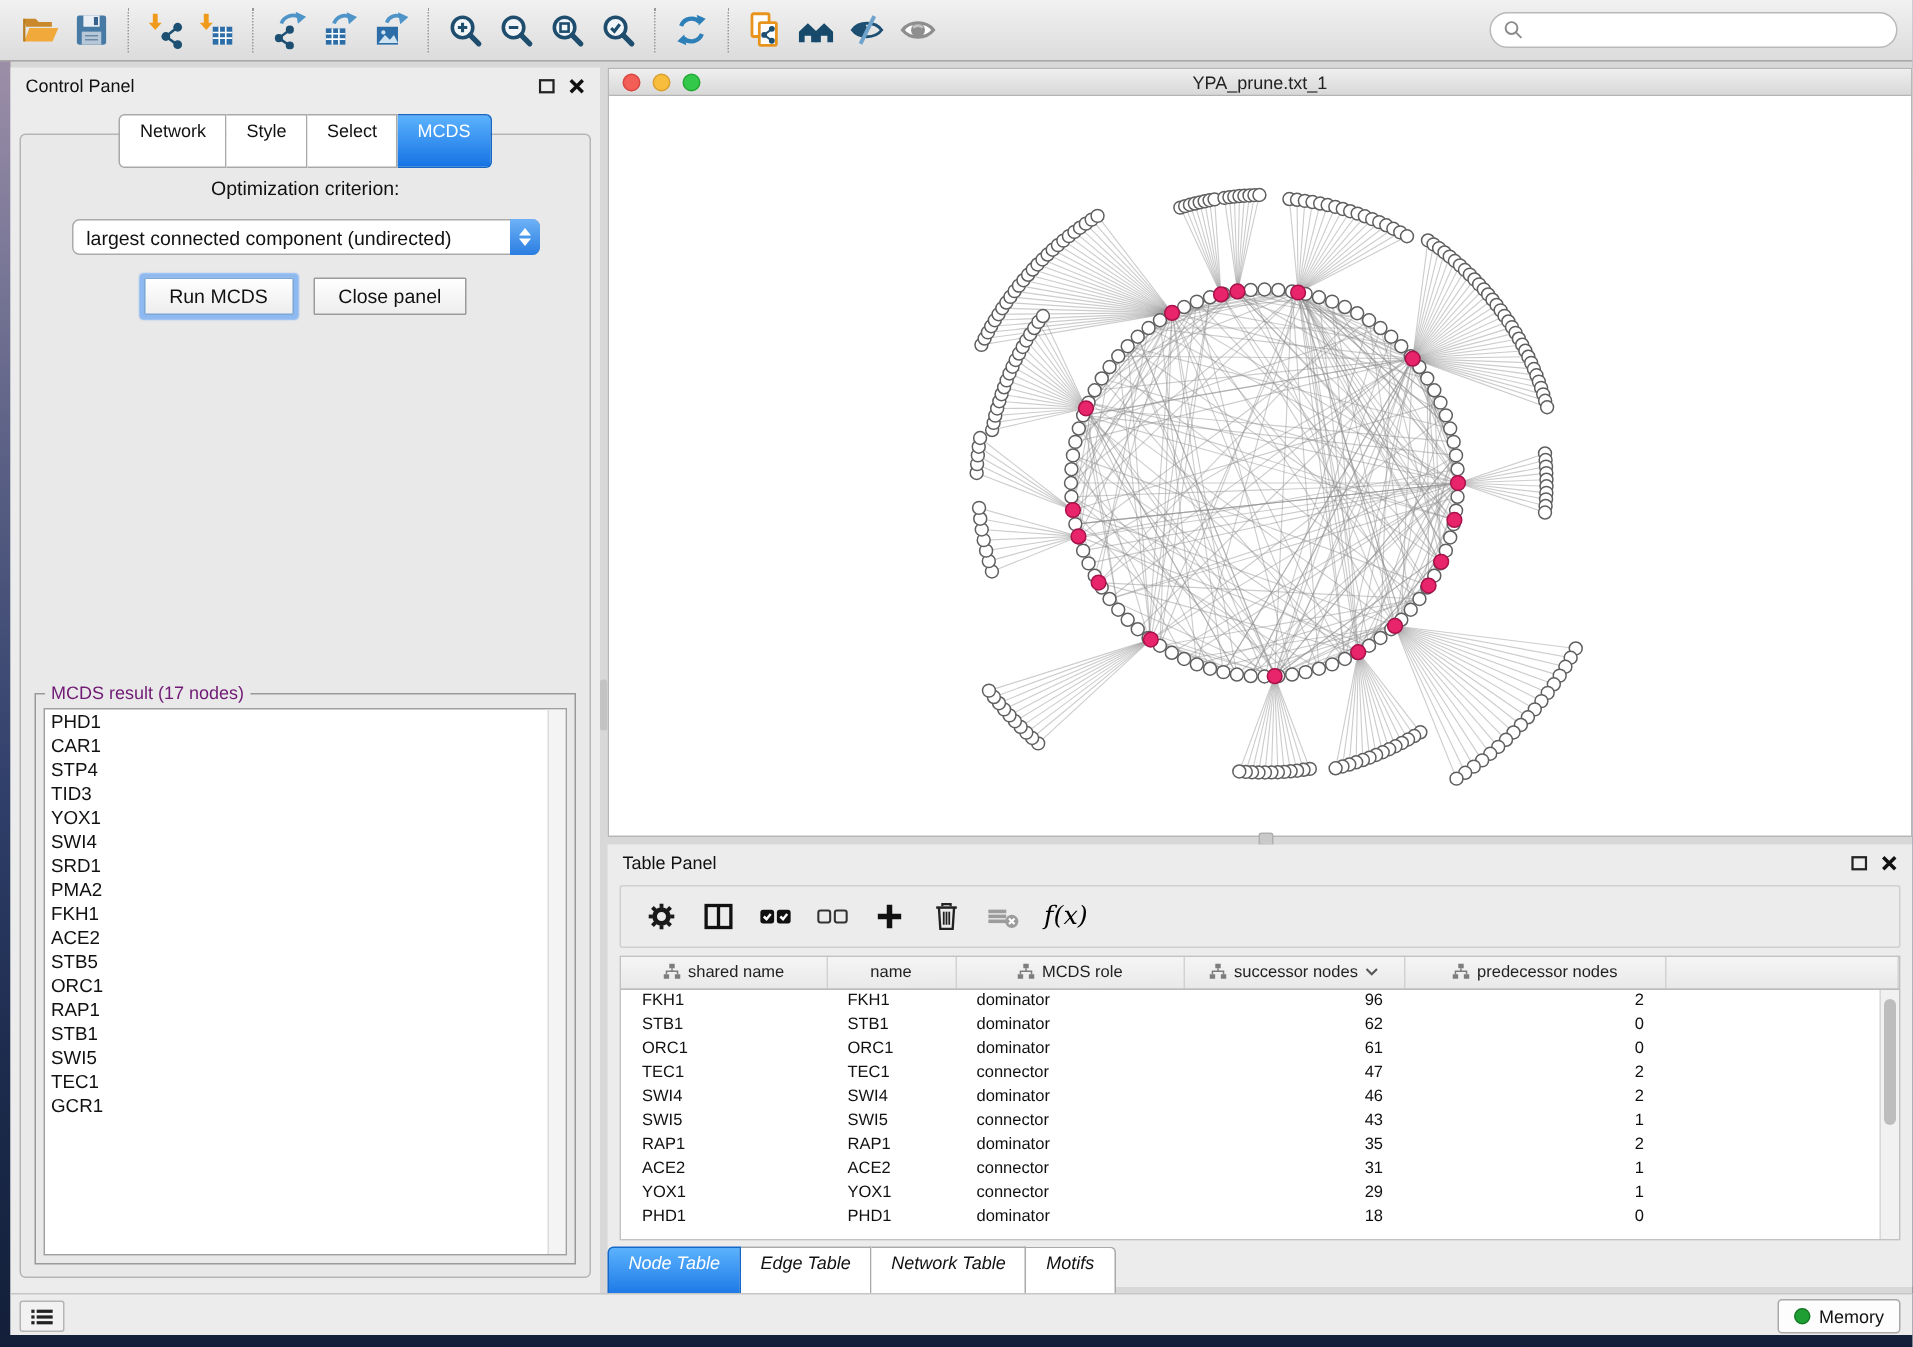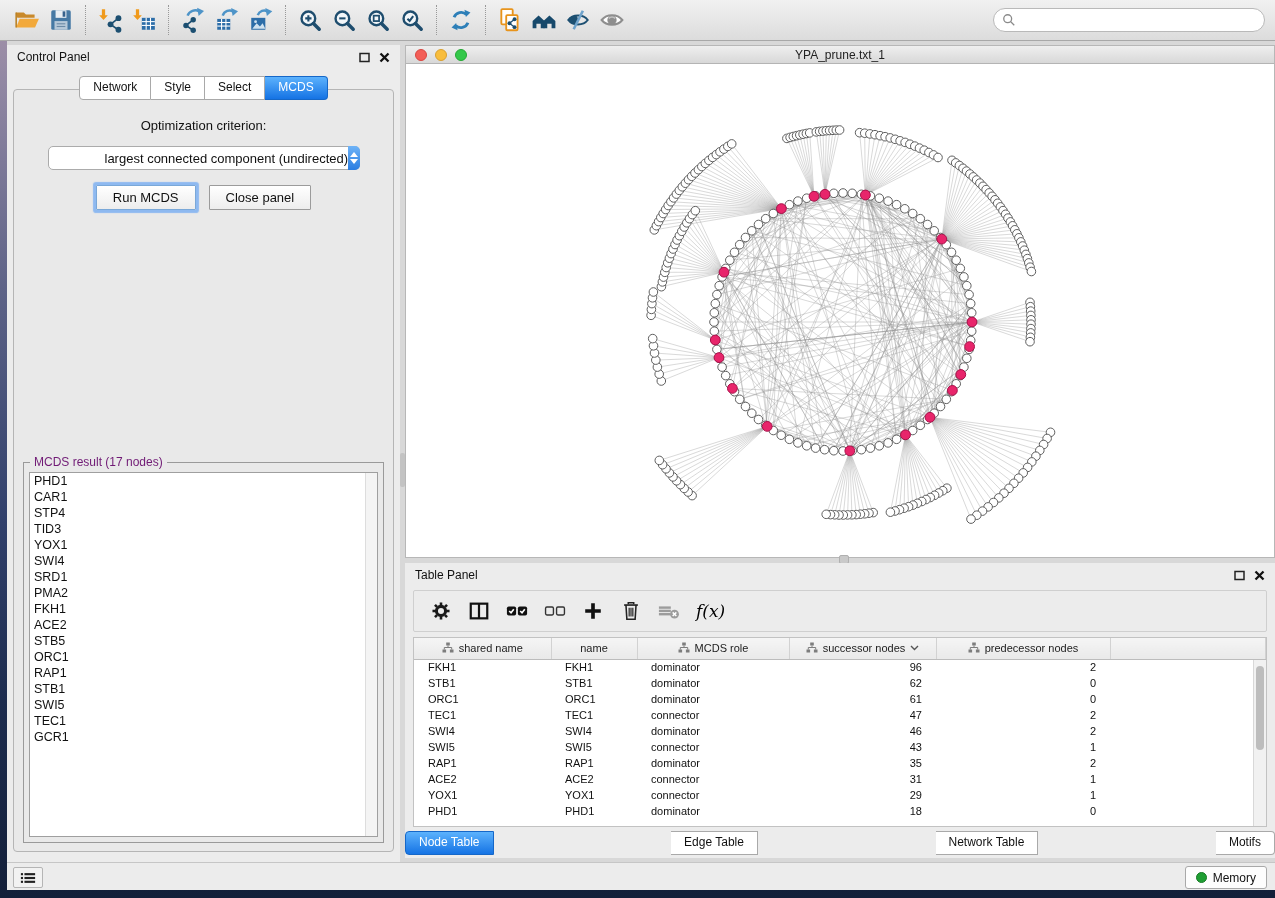--- a/index.html
+++ b/index.html
@@ -21,30 +21,30 @@
 
   .workspace { position:absolute; left:7px; top:41px; width:1268px; height:849px; background:#d8d8d8; }
 
   
   .control-panel { position:absolute; left:0; top:4px; width:393px; height:817px; background:#ececec; }
   .panel-titlebar { height:24px; display:flex; align-items:center; padding:0 10px; }
   .panel-title { font-size:12px; color:#111; }
   .panel-ctrl { margin-left:auto; display:flex; gap:9px; align-items:center; }
   .panel-ctrl svg { width:11px; height:11px; display:block; }
   .cp-tabs { position:absolute; left:0; right:0; top:31px; display:flex; justify-content:center; z-index:2; }
-  .tab { height:24px; line-height:20px; font-size:12px; padding:0 13px; background:#fff; border:1px solid #a9a9a9; border-left:none; color:#111; }
+  .tab { height:36px; line-height:20px; font-size:12px; padding:0 13px; background:#fff; border:1px solid #a9a9a9; border-left:none; color:#111; }
   .tab:first-child { border-left:1px solid #a9a9a9; border-radius:4px 0 0 4px; }
   .tab:last-child { border-radius:0 4px 4px 0; }
   .tab.active { background:linear-gradient(#5cb2fd,#1573e4); color:#fff; border-color:#1567c8; }
   .cp-content { position:absolute; left:6px; right:6px; top:44px; bottom:10px;
     border:1px solid #b5b5b5; border-radius:4px; background:#e9e9e9; }
   .opt-label { text-align:center; margin-top:28px; font-size:13px; color:#111; }
   .opt-select { width:312px; height:24px; margin:13px auto 0; background:#fff; border:1px solid #ababab; border-radius:5px;
     display:flex; align-items:center; position:relative; }
-  .opt-select .val { flex:1; font-size:13px; padding-left:9px; color:#111; white-space:nowrap;margin-left:47px; }
+  .opt-select .val { flex:1; font-size:13px; padding-left:9px; color:#111; white-space:nowrap; }
   .stepper { width:20px; height:24px; margin:-1px -1px -1px 0; border-radius:0 5px 5px 0;
     background:linear-gradient(#6eb3f7,#2a7de1); display:flex; flex-direction:column; align-items:center; justify-content:center; gap:2px; }
   .stepper span { width:0; height:0; border-left:4px solid transparent; border-right:4px solid transparent; }
   .stepper .up { border-bottom:5px solid #fff; }
   .stepper .dn { border-top:5px solid #fff; }
   .btn-row { display:flex; justify-content:center; gap:13px; margin-top:15px; }
   .pbtn { height:25px; padding:0 16px; font-size:13px; color:#111; background:linear-gradient(#ffffff,#ededed);
     border:1px solid #9b9b9b; border-radius:1px; }
   .pbtn.focused { box-shadow:0 0 1px 3px rgba(94,160,245,.65); border-color:#7aa8d8; }
   .mcds-fieldset { position:absolute; left:9px; right:9px; top:372px; bottom:8px;
@@ -80,21 +80,21 @@
   .fx-label { font-family:"DejaVu Serif",serif; font-style:italic; font-size:17px; color:#000000; padding:0 6px; }
   .grid-wrap { position:absolute; left:8px; right:8px; top:74px; height:190px; background:#fff; border:1px solid #c2c2c2; overflow:hidden; }
   table.grid { border-collapse:collapse; width:100%; table-layout:fixed; }
   .grid th { height:21px; background:linear-gradient(#f5f5f5,#e9e9e9); border-right:1px solid #d2d2d2; border-bottom:1px solid #bcbcbc;
     font-size:11px; font-weight:normal; color:#222; }
   .grid th .hwrap { display:flex; align-items:center; justify-content:center; gap:5px; }
   .grid td { height:16px; font-size:11px; color:#111; padding-left:14px; white-space:nowrap; overflow:hidden; }
   .grid td.num { text-align:right; padding-right:14px; padding-left:0; }
   .tbl-vscroll { position:absolute; right:0; top:22px; bottom:0; width:13px; background:#f1f1f1; border-left:1px solid #d8d8d8; }
   .tbl-thumb { position:absolute; left:2px; top:6px; width:8px; height:84px; background:#bdbdbd; border-radius:4px; }
-  .tbl-tabs { position:absolute; left:0; right:0; top:268px; display:flex; justify-content:space-between; }
+  .tbl-tabs { position:absolute; left:0; right:0; top:268px; display:flex; justify-content:flex-start;font-style:italic; }
 
   
   .statusbar { position:absolute; left:0; top:821px; width:1268px; height:28px; background:#ececec; border-top:1px solid #c6c6c6; }
   .list-btn { position:absolute; left:6px; top:4px; width:30px; height:21px; background:#f2f2f2; border:1px solid #b5b5b5; border-radius:2px;
     display:flex; align-items:center; justify-content:center; }
   .memory-btn { position:absolute; right:8px; top:3px; height:23px; background:#fdfdfd; border:1px solid #a9a9a9; border-radius:3px;
     display:flex; align-items:center; gap:6px; padding:0 10px; font-size:12px; color:#111; }
   .mem-dot { width:11px; height:11px; border-radius:50%; background:#1f9e33; border:1px solid #157a24; }
 </style>
 </head>

